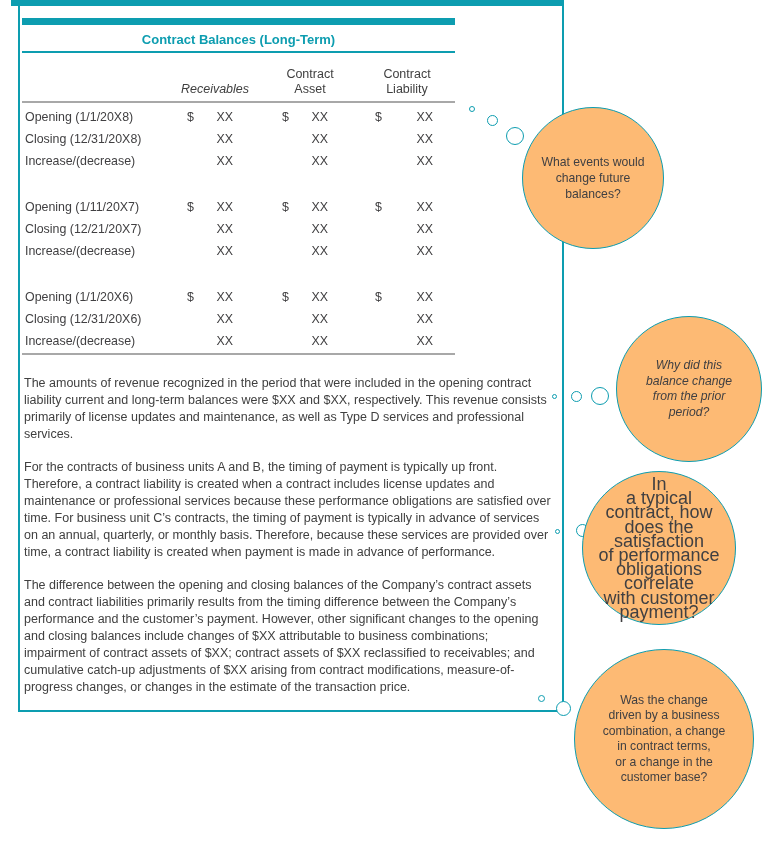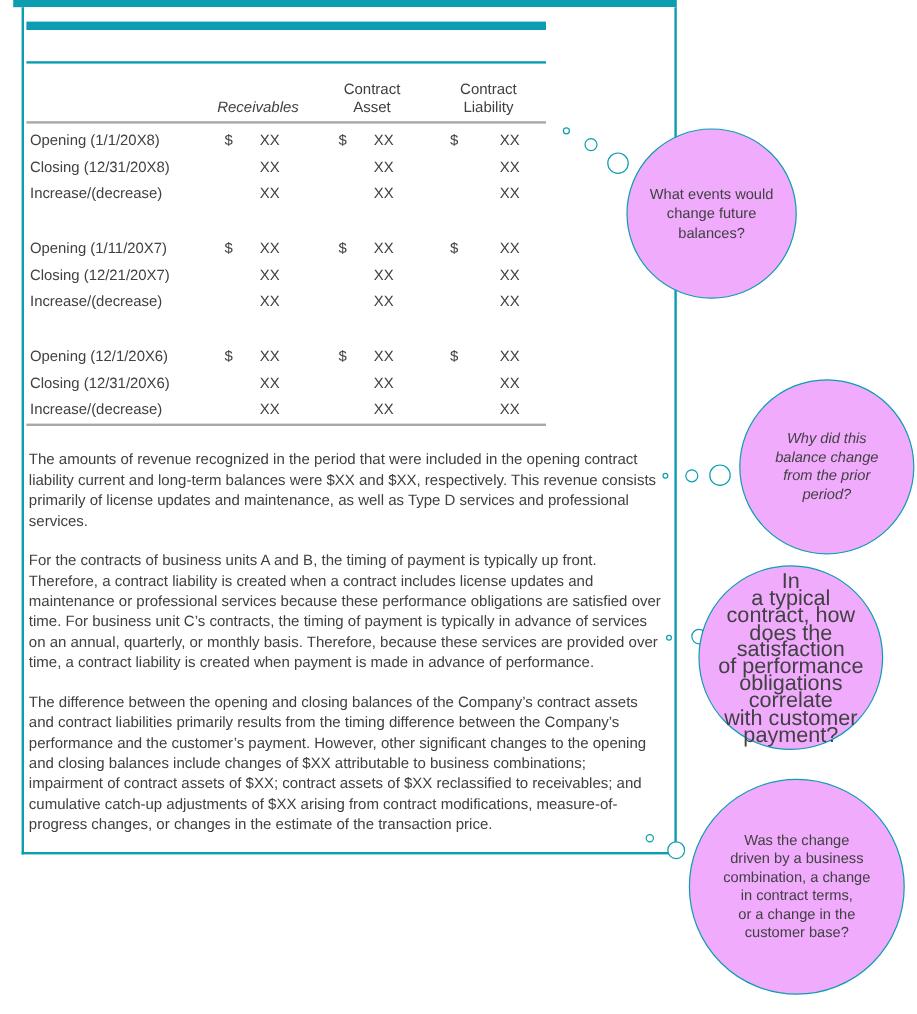--- a/index.html
+++ b/index.html
@@ -33,21 +33,21 @@
   .d1{left:165px;} .d2{left:260px;} .d3{left:353px;}
   .v1{left:185px;width:26px;text-align:right;}
   .v2{left:280px;width:26px;text-align:right;}
   .v3{left:385px;width:26px;text-align:right;}
   .bline{left:2px;top:347px;width:433px;height:2px;background:#a8a8a8;}
   
   .paras{left:4px;top:353px;width:528px;}
   .paras p{margin:16px 0 14px 0;font-size:12.5px;line-height:17px;color:#404040;}
   
   .bubble{
-    position:absolute;border:1.5px solid #0d9db0;border-radius:50%;background:#f0abfc;z-index:5;
+    position:absolute;border:1.5px solid #0d9db0;border-radius:50%;background:#fdba74;z-index:5;
     display:flex;align-items:center;justify-content:center;text-align:center;
     color:#414042;white-space:pre-line;box-sizing:border-box;
   }
   .b1{left:522px;top:107px;width:142px;height:142px;font-size:12.2px;line-height:16px;}
   .b2{left:616px;top:316px;width:146px;height:146px;font-size:12.2px;line-height:15.5px;font-style:italic;}
   .b3{left:582px;top:471px;width:154px;height:154px;font-size:18px;line-height:14.2px;}
   .b4{left:574px;top:649px;width:180px;height:180px;font-size:12.2px;line-height:15.5px;}
   .dot{position:absolute;border:1.2px solid #0d9db0;border-radius:50%;background:#fff;z-index:4;box-sizing:border-box;}
   .d1a{left:469px;top:106px;width:6px;height:6px;}
   .d1b{left:487px;top:115px;width:11px;height:11px;}
@@ -60,20 +60,21 @@
   .d4a{left:538px;top:695px;width:7px;height:7px;}
   .d4b{left:556px;top:701px;width:15px;height:15px;z-index:6;}
 </style>
 </head>
 <body>
 
 <div class="accent-top"></div>
 
 <div class="frame">
   <div class="tbar"></div>
+  <div class="ttitle">Contract Balances (Long-Term)</div>
   <div class="tline"></div>
 
   <div class="thead">
     <div class="th th-rec">Receivables</div>
     <div class="th th-asset">Contract
 Asset</div>
     <div class="th th-liab">Contract
 Liability</div>
   </div>
   <div class="hline"></div>
@@ -134,21 +135,21 @@
         <span class="v1">XX</span>
         <span class="d2"></span>
         <span class="v2">XX</span>
         <span class="d3"></span>
         <span class="v3">XX</span>
       </div>
     </div>
 
     <div class="tgroup">
       <div class="trow">
-        <span class="cl">Opening (12/1/20X6)</span>
+        <span class="cl">Opening (1/1/20X6)</span>
         <span class="d1">$</span>
         <span class="v1">XX</span>
         <span class="d2">$</span>
         <span class="v2">XX</span>
         <span class="d3">$</span>
         <span class="v3">XX</span>
       </div>
       <div class="trow">
         <span class="cl">Closing (12/31/20X6)</span>
         <span class="d1"></span>

